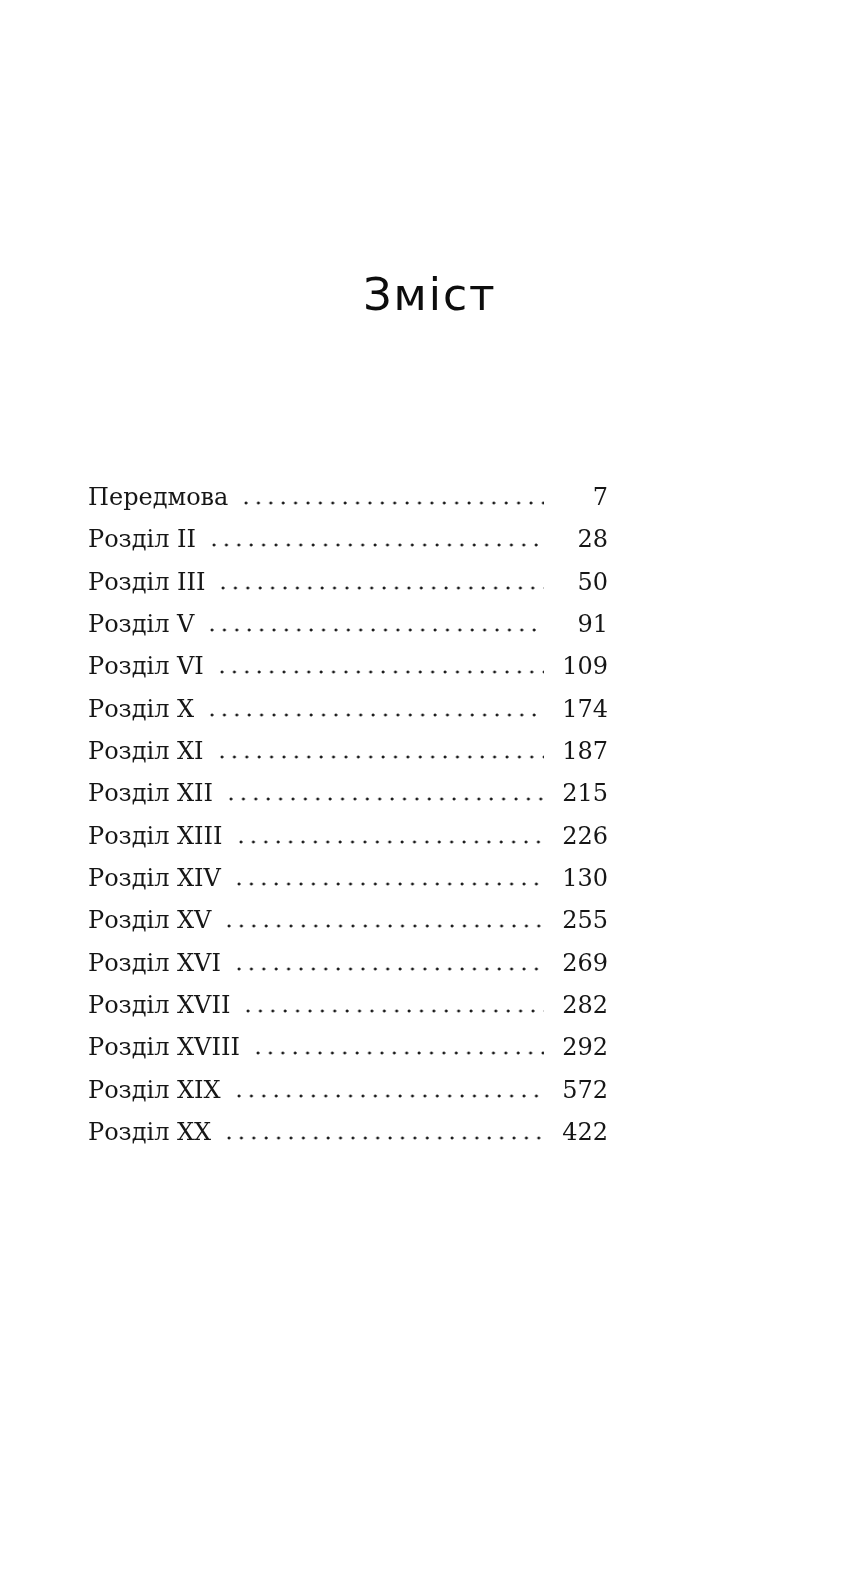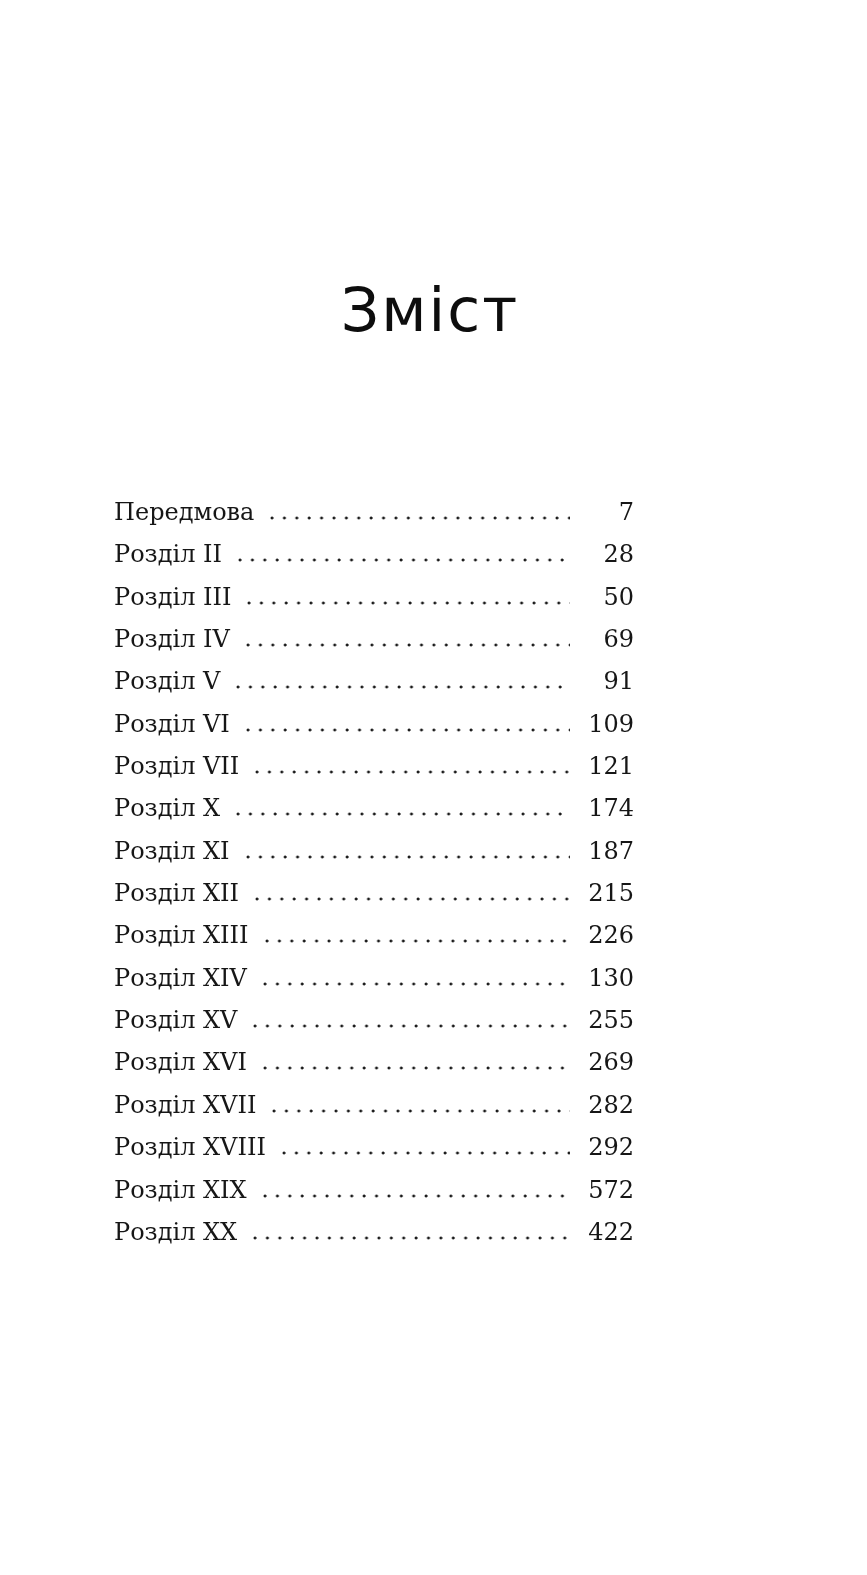--- a/index.html
+++ b/index.html
@@ -10,35 +10,35 @@
   .page {
     position: relative;
     width: 867px;
     height: 1575px;
     background: #ffffff;
     color: #141414;
     overflow: hidden;
     font-family: "DejaVu Serif", serif;
   }
   .book-title {
-    margin: 16px;
+    margin: 1px;
     padding-top: 266px;
     width: 520px;
     margin-left: 170px;
     text-align: center;
     font-family: "DejaVu Sans", sans-serif;
     font-weight: normal;
-    font-size: 60px;
+    font-size: 44px;
     line-height: 56px;
     letter-spacing: 2px;
     color: #0d0d0d;
   }
   .toc {
     width: 520px;
-    margin: 153px 0 0 114px;
+    margin: 153px 0 0 88px;
   }
   .toc-row {
     display: flex;
     align-items: baseline;
     line-height: 42.35px;
     font-size: 24px;
     color: #161616;
   }
   .toc-label {
     white-space: nowrap;
@@ -77,43 +77,33 @@
     <span class="toc-leader"></span>
     <span class="toc-page">28</span>
   </div>
 
   <div class="toc-row">
     <span class="toc-label">Розділ III</span>
     <span class="toc-leader"></span>
     <span class="toc-page">50</span>
   </div>
 
-  <div class="toc-row">
-    <span class="toc-label">Розділ IV</span>
-    <span class="toc-leader"></span>
-    <span class="toc-page">69</span>
-  </div>
 
   <div class="toc-row">
     <span class="toc-label">Розділ V</span>
     <span class="toc-leader"></span>
     <span class="toc-page">91</span>
   </div>
 
   <div class="toc-row">
     <span class="toc-label">Розділ VI</span>
     <span class="toc-leader"></span>
     <span class="toc-page">109</span>
   </div>
 
-  <div class="toc-row">
-    <span class="toc-label">Розділ VII</span>
-    <span class="toc-leader"></span>
-    <span class="toc-page">121</span>
-  </div>
 
 
 
   <div class="toc-row">
     <span class="toc-label">Розділ X</span>
     <span class="toc-leader"></span>
     <span class="toc-page">174</span>
   </div>
 
   <div class="toc-row">

